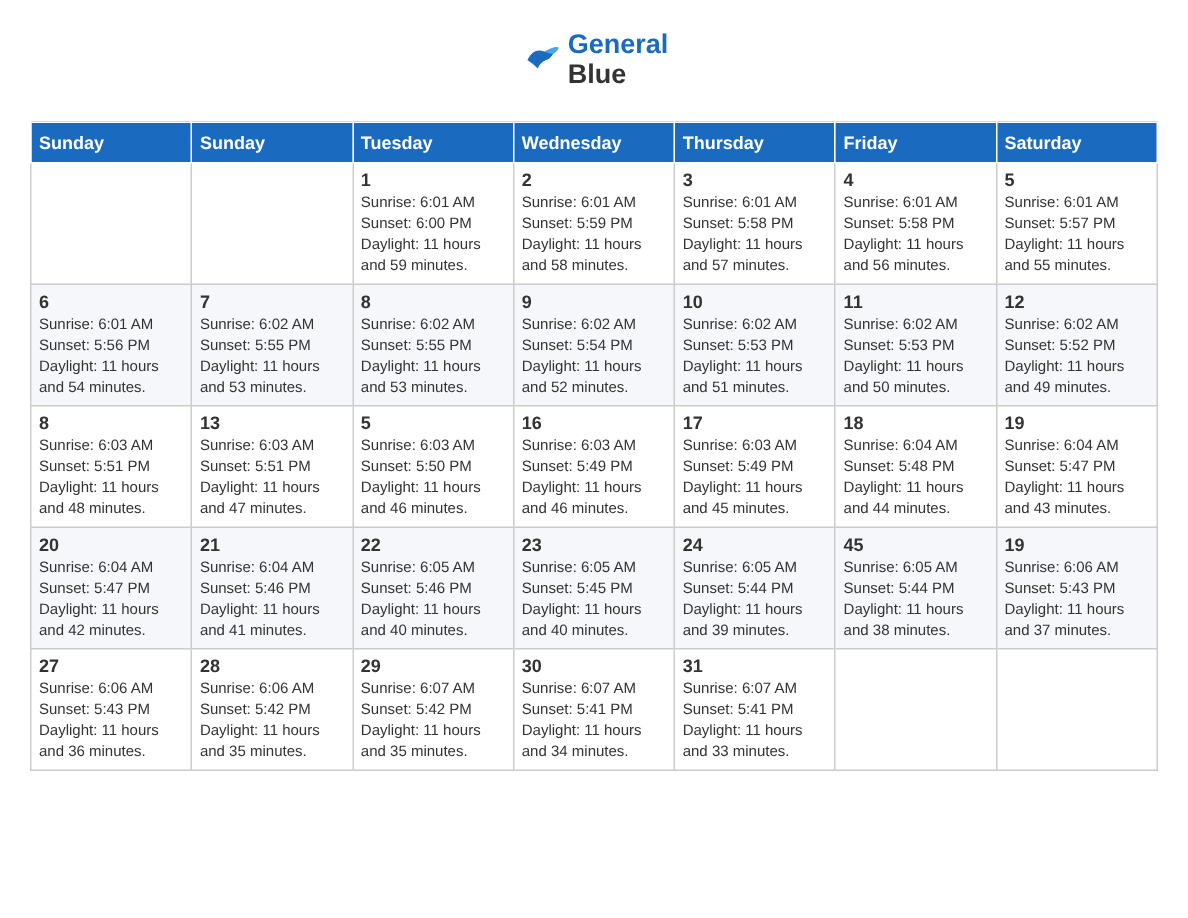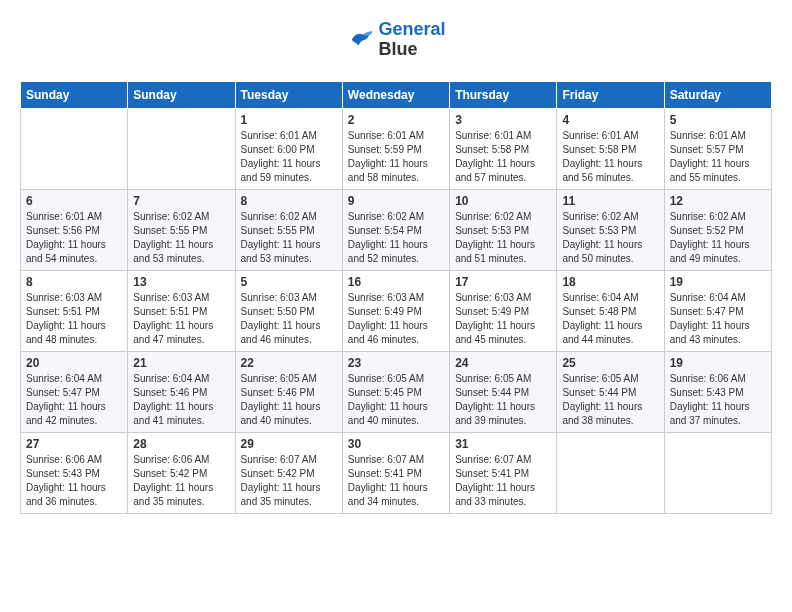--- a/index.html
+++ b/index.html
@@ -267,21 +267,21 @@
 Sunset: 5:45 PM
 Daylight: 11 hours and 40 minutes.</div>
         </td>
         <td>
           <span class="day-num">24</span>
           <div class="day-info" style="white-space: pre-line;">Sunrise: 6:05 AM
 Sunset: 5:44 PM
 Daylight: 11 hours and 39 minutes.</div>
         </td>
         <td>
-          <span class="day-num">25</span>
+          <span class="day-num">45</span>
           <div class="day-info" style="white-space: pre-line;">Sunrise: 6:05 AM
 Sunset: 5:44 PM
 Daylight: 11 hours and 38 minutes.</div>
         </td>
         <td>
           <span class="day-num">19</span>
           <div class="day-info" style="white-space: pre-line;">Sunrise: 6:06 AM
 Sunset: 5:43 PM
 Daylight: 11 hours and 37 minutes.</div>
         </td>

